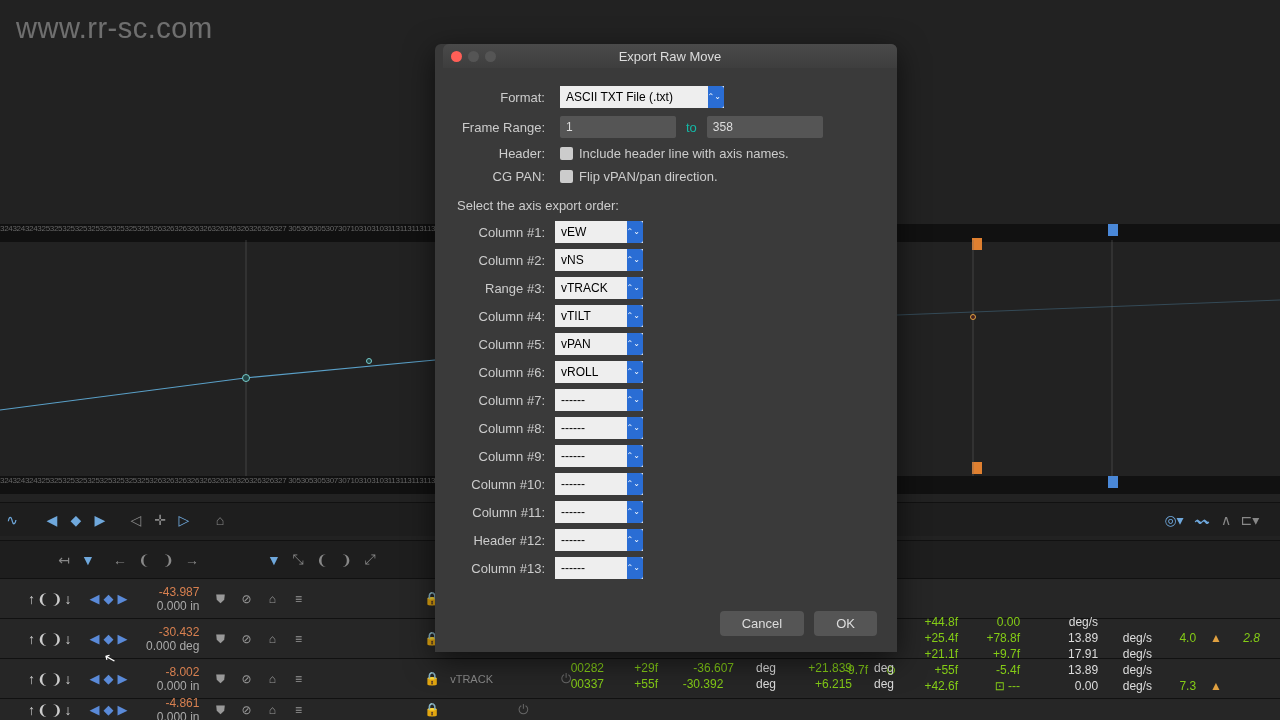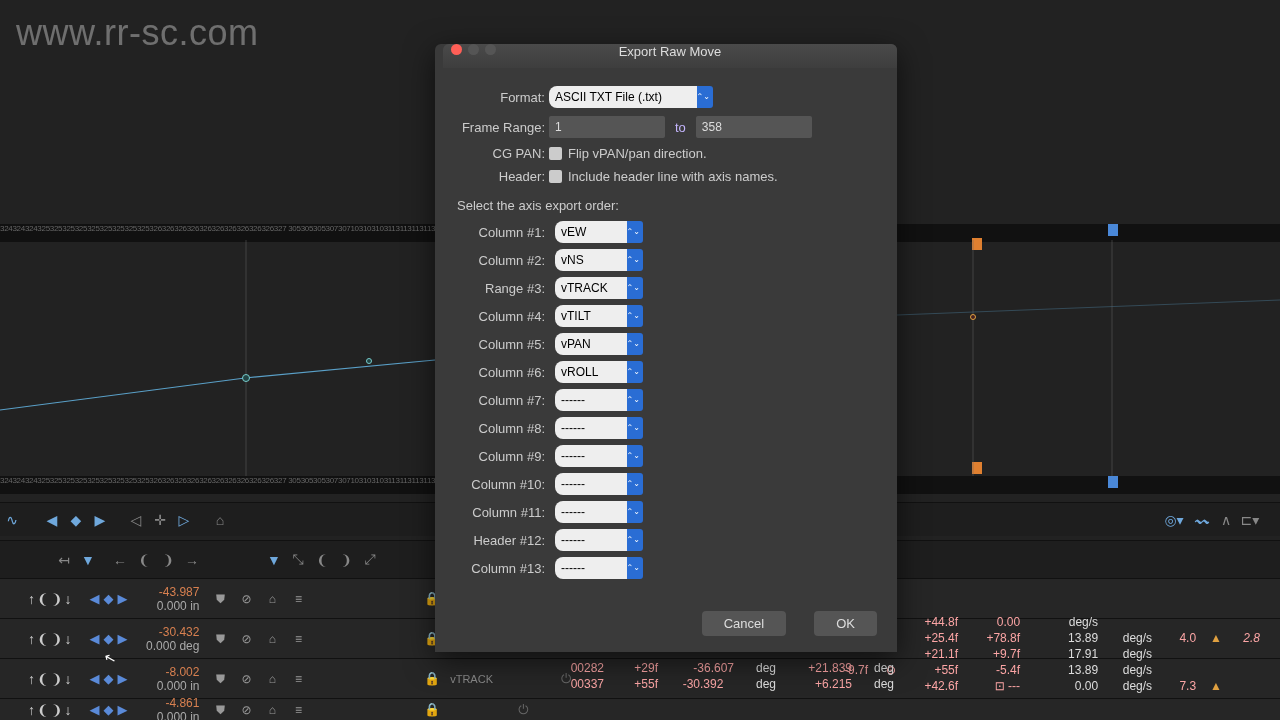--- a/index.html
+++ b/index.html
@@ -1,46 +1,46 @@
 <!DOCTYPE html>
 <html><head>
 <meta charset="utf-8">
 <style>
 * { margin: 0; padding: 0; box-sizing: border-box; font-family: -apple-system, "Helvetica Neue", Arial, sans-serif; }
 body { background: #1a1a1a; color: #ccc; width: 1280px; height: 720px; overflow: hidden; position: relative; font-size: 13px; }
-.watermark { position: absolute; top: 12px; left: 16px; font-size: 36px; color: rgba(255,255,255,0.35); font-weight: 300; letter-spacing: 0.5px; z-index: 5; }
+.watermark { position: absolute; top: 12px; left: 16px; font-size: 29px; color: rgba(255,255,255,0.35); font-weight: 300; letter-spacing: 0.5px; z-index: 5; }
 .bg-area { position: absolute; top: 0; left: 0; right: 0; bottom: 0; background: #222; }
 .ruler { position: absolute; left: 0; right: 0; height: 18px; background: #111; font-size: 8px; color: #666; overflow: hidden; white-space: nowrap; letter-spacing: -0.3px; }
 .ruler.top1 { top: 224px; }
 .ruler.top2 { top: 476px; }
 .marker-orange { position: absolute; width: 10px; height: 12px; background: #e08030; }
 .marker-blue { position: absolute; width: 10px; height: 12px; background: #4a88d8; }
 .keyframe { position: absolute; width: 8px; height: 8px; border: 1px solid #7cc; border-radius: 50%; background: #244; }
 
 
 .dialog { position: absolute; left: 435px; top: 44px; width: 462px; background: #3a3a3a; border-radius: 6px 6px 0 0; box-shadow: 0 8px 30px rgba(0,0,0,0.6); z-index: 100; }
-.dialog-titlebar { height: 24px; background: linear-gradient(#4a4a4a,#3e3e3e); border-radius: 6px 6px 0 0; display: flex; position: relative; margin-left: 8px; }
+.dialog-titlebar { height: 24px; background: linear-gradient(#4a4a4a,#3e3e3e); border-radius: 6px 6px 0 0; display: flex; align-items: center; position: relative; margin-left: 8px; }
 .traffic { display: flex; gap: 6px; margin-left: 8px; }
 .traffic span { width: 11px; height: 11px; border-radius: 50%; display: inline-block; }
 .tl-close { background: #ff5f57; }
 .tl-min, .tl-max { background: #555; }
 .dialog-title { position: absolute; left: 0; right: 0; text-align: center; font-size: 13px; color: #ddd; }
 .dialog-body { padding: 18px 20px 14px 20px; }
 .form-row { display: flex; align-items: center; margin-bottom: 8px; }
-.form-label { width: 90px; text-align: right; margin-right: 4px; color: #ccc; font-size: 13px; }
-.select { background: #eee; color: #000; border: none; border-radius: 8px; height: 22px; padding: 0 18px 0 6px; font-size: 12px; position: relative; display: flex; align-items: center; }
+.form-label { width: 90px; text-align: right; margin-right: 15px; color: #ccc; font-size: 13px; }
+.select { background: #eee; color: #000; border: none; border-radius: 0; height: 22px; padding: 0 18px 0 6px; font-size: 12px; position: relative; display: flex; align-items: center; }
 .select::after { content: ""; position: absolute; right: 0; top: 0; bottom: 0; width: 16px; background: #2a6dd4; border-radius: 0 3px 3px 0; }
 .select-arrow { position: absolute; right: 3px; top: 50%; transform: translateY(-50%); color: #fff; font-size: 8px; z-index: 1; line-height: 1; }
 .input { background: #555; border: none; color: #ddd; height: 22px; padding: 0 6px; font-size: 12px; border-radius: 2px; }
 .checkbox { width: 13px; height: 13px; background: #ccc; border-radius: 2px; margin-right: 6px; flex-shrink: 0; }
 .section-text { color: #ccc; margin: 14px 0 8px 2px; font-size: 13px; }
 .col-row { display: flex; align-items: center; margin-bottom: 6px; }
 .col-label { width: 90px; text-align: right; margin-right: 10px; font-size: 13px; }
 .col-select { width: 88px; }
-.dialog-buttons { display: flex; justify-content: flex-end; gap: 28px; padding: 12px 20px 16px; }
+.dialog-buttons { display: flex; justify-content: flex-end; gap: 10px; padding: 12px 20px 16px; }
 .btn { background: #555; border: none; color: #ddd; padding: 5px 22px; border-radius: 4px; font-size: 13px; }
 
 
 .toolbar-row { position: absolute; left: 0; right: 0; height: 34px; background: #1e1e1e; display: flex; align-items: center; border-top: 1px solid #111; }
 .toolbar-row.tb1 { top: 502px; }
 .toolbar-row.tb2 { top: 540px; height: 38px; }
 .icon-btn { width: 20px; height: 20px; display: inline-flex; align-items: center; justify-content: center; color: #6fa8dc; margin: 0 2px; font-size: 14px; }
 .icon-btn.gray { color: #888; }
 
 
@@ -58,21 +58,21 @@
 .track-val .v1 { color: #d88050; font-size: 12px; display: block; }
 .track-val .v2 { color: #aaa; font-size: 12px; display: block; }
 .track-icons { display: flex; gap: 8px; margin-left: 12px; }
 .track-icons span { width: 18px; height: 18px; display: inline-flex; align-items: center; justify-content: center; color: #999; font-size: 12px; }
 .shield { color: #4a88d8; }
 .track-name { margin-left: 10px; color: #888; font-size: 11px; }
 
 
 .readout { position: absolute; right: 20px; top: 614px; font-size: 12px; }
 .readout-row { display: flex; gap: 14px; height: 16px; align-items: center; }
-.ro-c { color: #fca5a5; text-align: right; min-width: 48px; }
+.ro-c { color: #84cc16; text-align: right; min-width: 48px; }
 .ro-o { color: #ddd; text-align: right; min-width: 64px; }
 .warn { color: #e0a040; }
 svg.curve { position: absolute; top: 0; left: 0; pointer-events: none; }
 </style>
 </head>
 <body>
 
 <div class="bg-area">
   <div class="watermark">www.rr-sc.com</div>
 
@@ -110,32 +110,32 @@
     <div class="form-row">
       <div class="form-label">Format:</div>
       <div class="select" style="width:164px;">
         <span>ASCII TXT File (.txt)</span>
         <span class="select-arrow">⌃⌄</span>
       </div>
     </div>
     <div class="form-row">
       <div class="form-label">Frame Range:</div>
       <input class="input" style="width: 116px;" value="1">
-      <span style="margin:0 10px; color:#c4b5fd;">to</span>
+      <span style="margin:0 10px; color:#14b8a6;">to</span>
       <input class="input" style="width: 116px;" value="358">
+    </div>
+    <div class="form-row">
+      <div class="form-label">Header:</div>
+      <div class="checkbox"></div>
+      <span>Include header line with axis names.</span>
     </div>
     <div class="form-row">
       <div class="form-label">CG PAN:</div>
       <div class="checkbox"></div>
       <span>Flip vPAN/pan direction.</span>
-    </div>
-    <div class="form-row">
-      <div class="form-label">Header:</div>
-      <div class="checkbox"></div>
-      <span>Include header line with axis names.</span>
     </div>
 
     <div class="section-text">Select the axis export order:</div>
 
     <div id="columns-container">
         <div class="col-row">
     <div class="col-label">Column #1:</div>
     <div class="select col-select">
       <span>vEW</span>
       <span class="select-arrow">⌃⌄</span>

